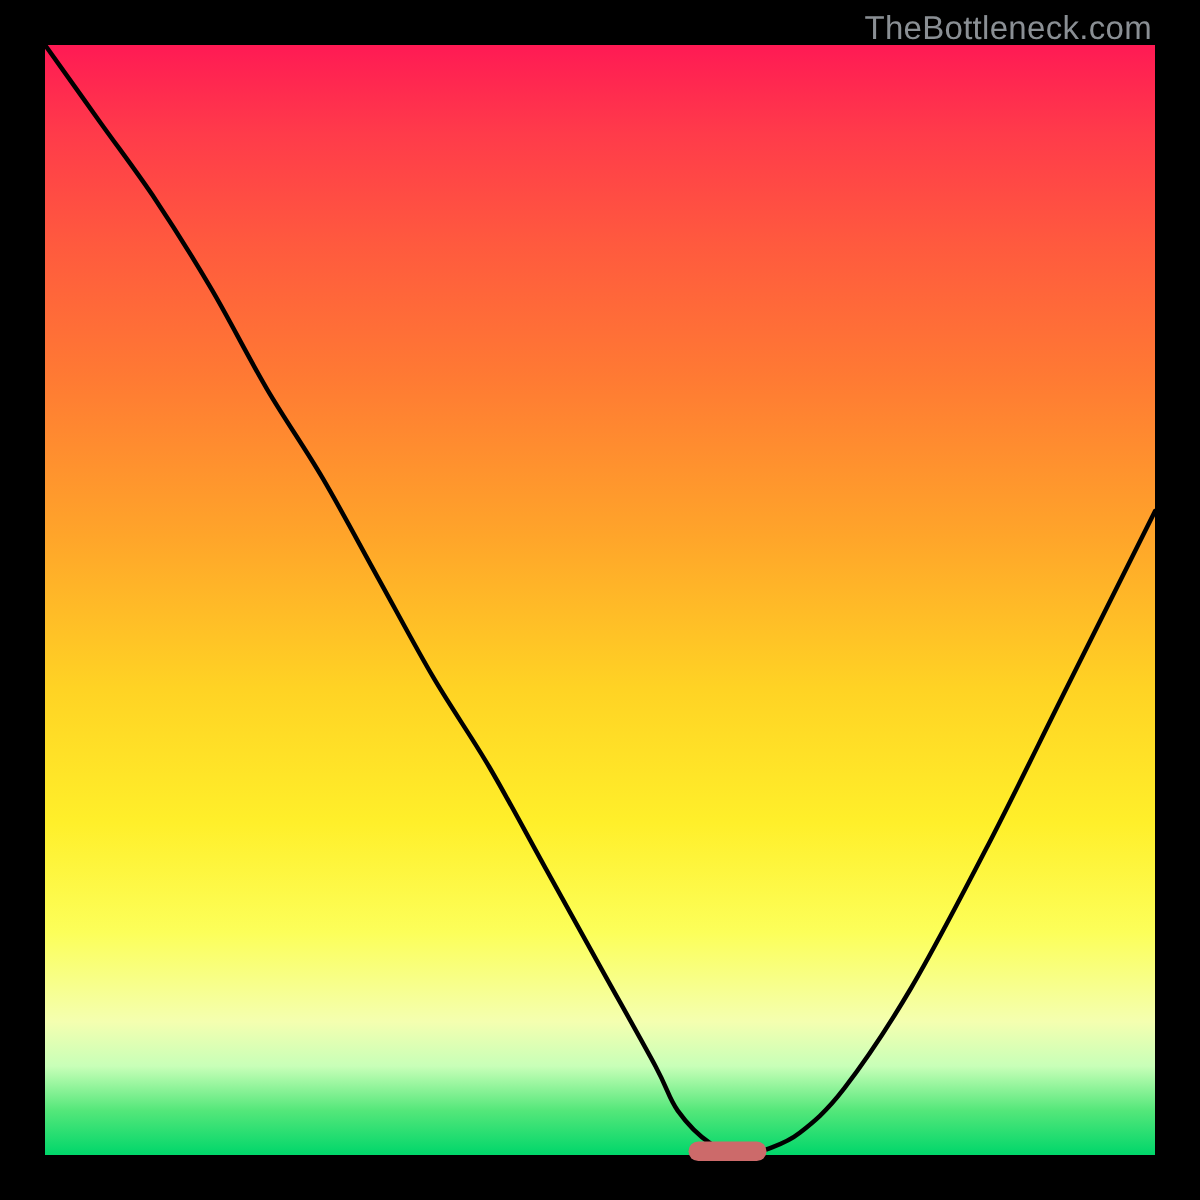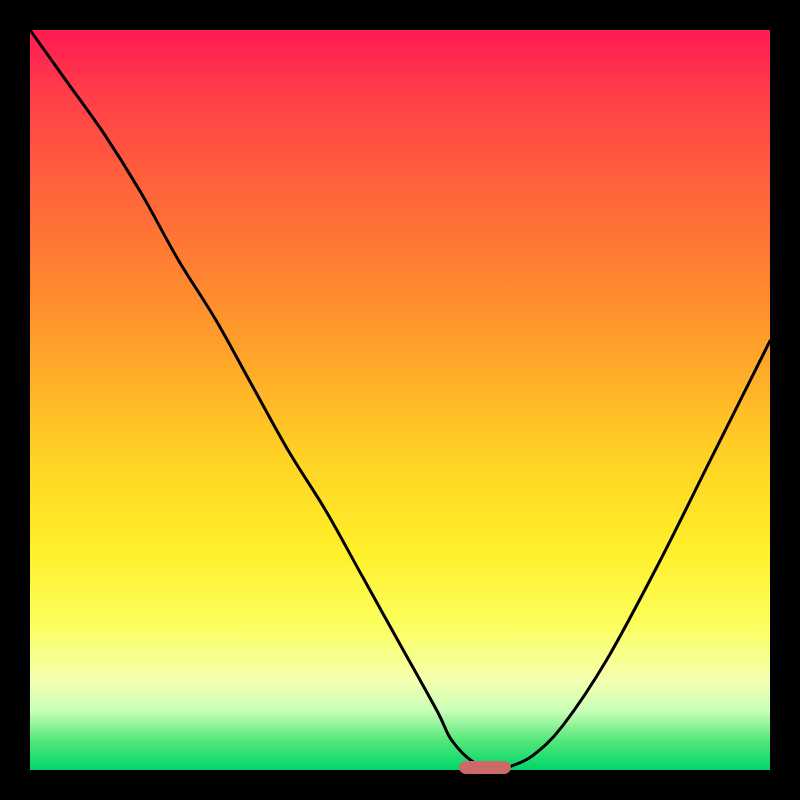--- a/index.html
+++ b/index.html
@@ -74,14 +74,15 @@
   <div class="plot">
 
     <svg class="curve-svg" viewBox="0 0 740 740" preserveAspectRatio="none">
       <path id="curve-path" d="M 0,0 C 6.166666666666667,8.633333333333326 24.666666666666664,34.53333333333329 37,51.799999999999955 C 49.333333333333336,69.06666666666662 61.666666666666664,85.10000000000002 74,103.60000000000002 C 86.33333333333333,122.10000000000002 98.66666666666667,141.8333333333333 111,162.79999999999995 C 123.33333333333333,183.76666666666662 135.66666666666666,208.43333333333337 148,229.40000000000003 C 160.33333333333334,250.3666666666667 172.66666666666666,267.6333333333334 185,288.6 C 197.33333333333334,309.56666666666666 209.66666666666666,333 222,355.2 C 234.33333333333334,377.4 246.66666666666666,400.83333333333337 259,421.8 C 271.3333333333333,442.76666666666665 283.6666666666667,460.0333333333333 296,481 C 308.3333333333333,501.9666666666667 320.6666666666667,525.4 333,547.6 C 345.3333333333333,569.8000000000001 357.66666666666663,592 370,614.2 C 382.33333333333337,636.4000000000001 398.36666666666673,664.7666666666667 407.00000000000006,680.8 C 415.6333333333334,696.8333333333333 415.6333333333333,701.7666666666667 421.79999999999995,710.4 C 427.9666666666666,719.0333333333333 436.6,727.6666666666667 444,732.6 C 451.4,737.5333333333333 460.0333333333333,739.3833333333333 466.2,740 C 472.3666666666667,740.6166666666667 474.8333333333333,738.7666666666667 481,736.3 C 487.1666666666667,733.8333333333333 494.5666666666667,731.9833333333333 503.20000000000005,725.2 C 511.83333333333337,718.4166666666667 520.4666666666666,711.6333333333333 532.8,695.6 C 545.1333333333333,679.5666666666667 561.1666666666667,656.1333333333333 577.2,629 C 593.2333333333333,601.8666666666667 611.7333333333333,566.0999999999999 629,532.8 C 646.2666666666667,499.49999999999994 662.3000000000001,466.2 680.8000000000001,429.2 C 699.3000000000001,392.2 730.1333333333333,330.53333333333336 740,310.8" fill="none" stroke="#000" stroke-width="3" stroke-linecap="round" stroke-linejoin="round"></path>
     </svg>
 
     <div id="marker" class="marker" style="left: 429.2px; width: 51.8px; bottom: -3.78px; background: rgb(204, 106, 106);"></div>
 
   </div>
 
+  <div class="watermark">TheBottleneck.com</div>
 
 </div>
 
 </body></html>

